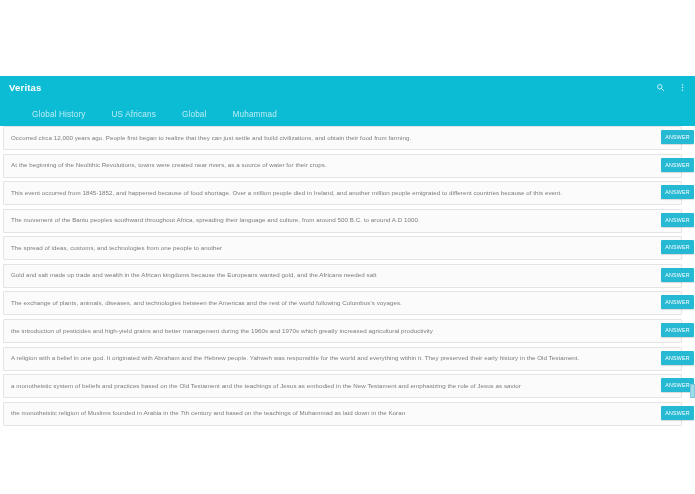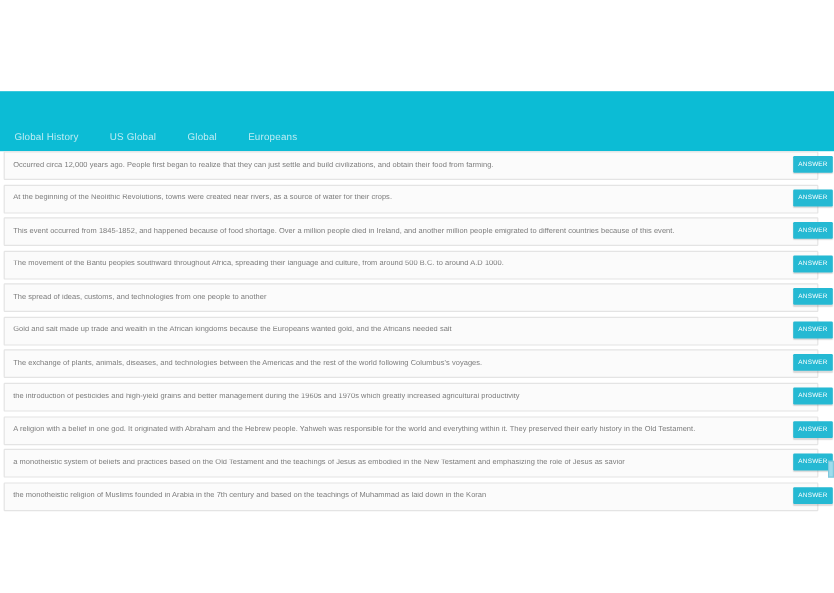--- a/index.html
+++ b/index.html
@@ -61,21 +61,21 @@
     cursor: pointer;
   }
   .icon-btn svg { display: block; }
   .tabs {
     position: absolute;
     left: 0;
     top: 26px;
     display: flex;
     align-items: center;
     height: 24px;
-    padding-left: 12px;
+    padding-left: 32px;
     box-sizing: border-box;
   }
   .tab {
     color: #bdecf3;
     font-size: 8.2px;
     letter-spacing: 0.15px;
     padding: 0 14px 0 0;
     margin-right: 12px;
     cursor: pointer;
     white-space: nowrap;
@@ -149,25 +149,43 @@
     box-sizing: border-box;
     cursor: pointer;
   }
 </style>
 </head>
 <body>
 
 <div class="page">
 
   <div class="appbar">
+    <div class="appbar-top">
+      <div class="app-title">Veritas</div>
+      <div class="appbar-actions">
+        <div class="icon-btn">
+          <svg width="9" height="9" viewBox="0 0 24 24" fill="none" stroke="#d9f2f7" stroke-width="2.4">
+            <circle cx="10" cy="10" r="6"></circle>
+            <line x1="14.5" y1="14.5" x2="21" y2="21" stroke-linecap="round"></line>
+          </svg>
+        </div>
+        <div class="icon-btn">
+          <svg width="9" height="9" viewBox="0 0 24 24" fill="#d9f2f7">
+            <circle cx="12" cy="5" r="2"></circle>
+            <circle cx="12" cy="12" r="2"></circle>
+            <circle cx="12" cy="19" r="2"></circle>
+          </svg>
+        </div>
+      </div>
+    </div>
     <div class="tabs">
       <div class="tab">Global History</div>
-      <div class="tab">US Global</div>
+      <div class="tab">US Africans</div>
       <div class="tab">Global</div>
-      <div class="tab">Europeans</div>
+      <div class="tab">Muhammad</div>
     </div>
   </div>
 
   <div class="list">
 
     <div class="row">
       <div class="card">
         <div class="card-text">Occurred circa 12,000 years ago. People first began to realize that they can just settle and build civilizations, and obtain their food from farming.</div>
       </div>
       <button class="answer-btn">ANSWER</button>

